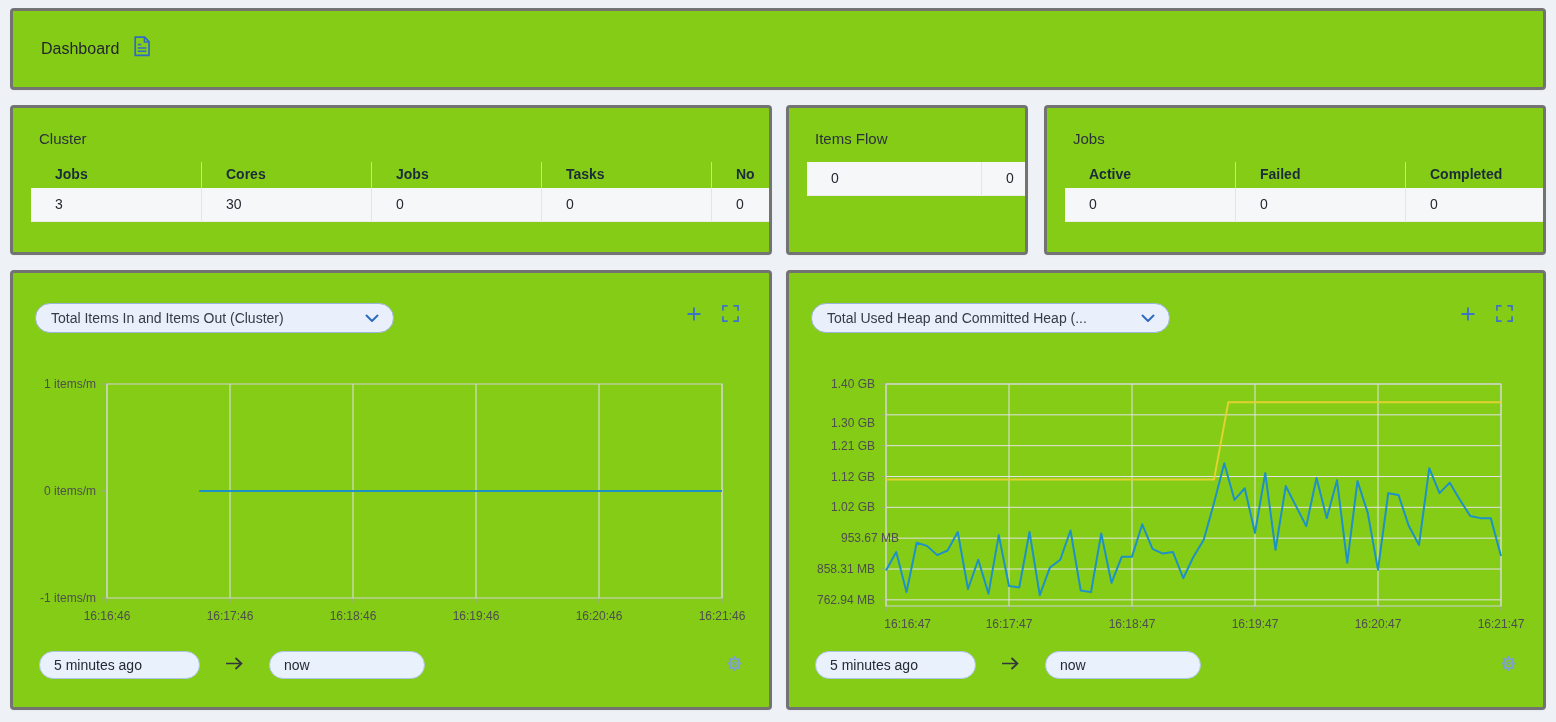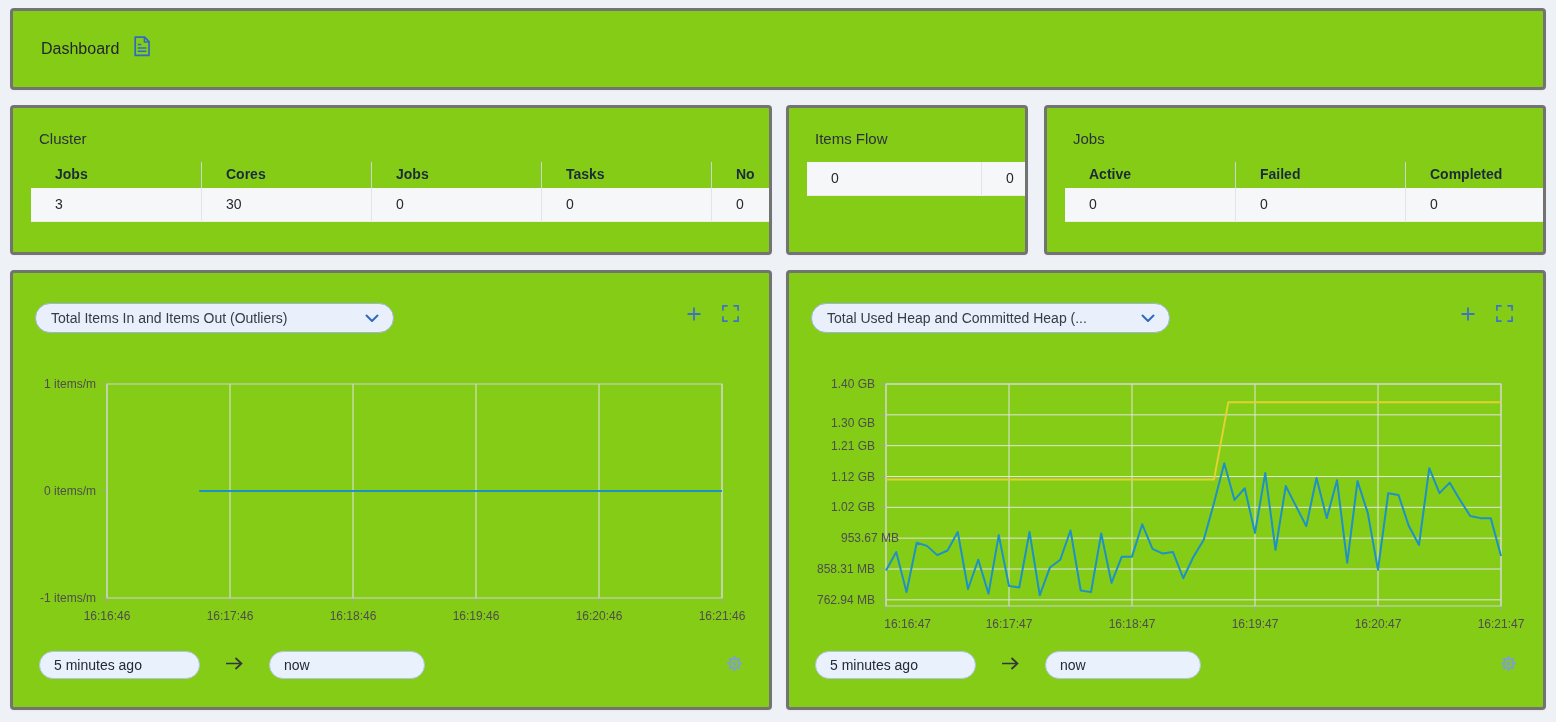--- a/index.html
+++ b/index.html
@@ -124,21 +124,21 @@
     <div class="stat-vals">
       <div class="cell val-cell w170">0</div>
       <div class="cell val-cell w170">0</div>
       <div class="cell val-cell w170">0</div>
     </div>
   </div>
 </section>
 
 <section class="card" id="panel-0">
   <div class="dropdown">
-    <span class="dropdown-label">Total Items In and Items Out (Outliers)</span>
+    <span class="dropdown-label">Total Items In and Items Out (Cluster)</span>
     <span>
       <svg width="14" height="9" viewBox="0 0 14 9" fill="none">
         <path d="M1.5 1.5 L7 7 L12.5 1.5" stroke="#2e6bc0" stroke-width="2" stroke-linecap="round" stroke-linejoin="round"></path>
       </svg>
     </span>
   </div>
   <div class="panel-actions">
     <button class="icon-btn">
       <span>
         <svg width="16" height="16" viewBox="0 0 16 16" fill="none">

